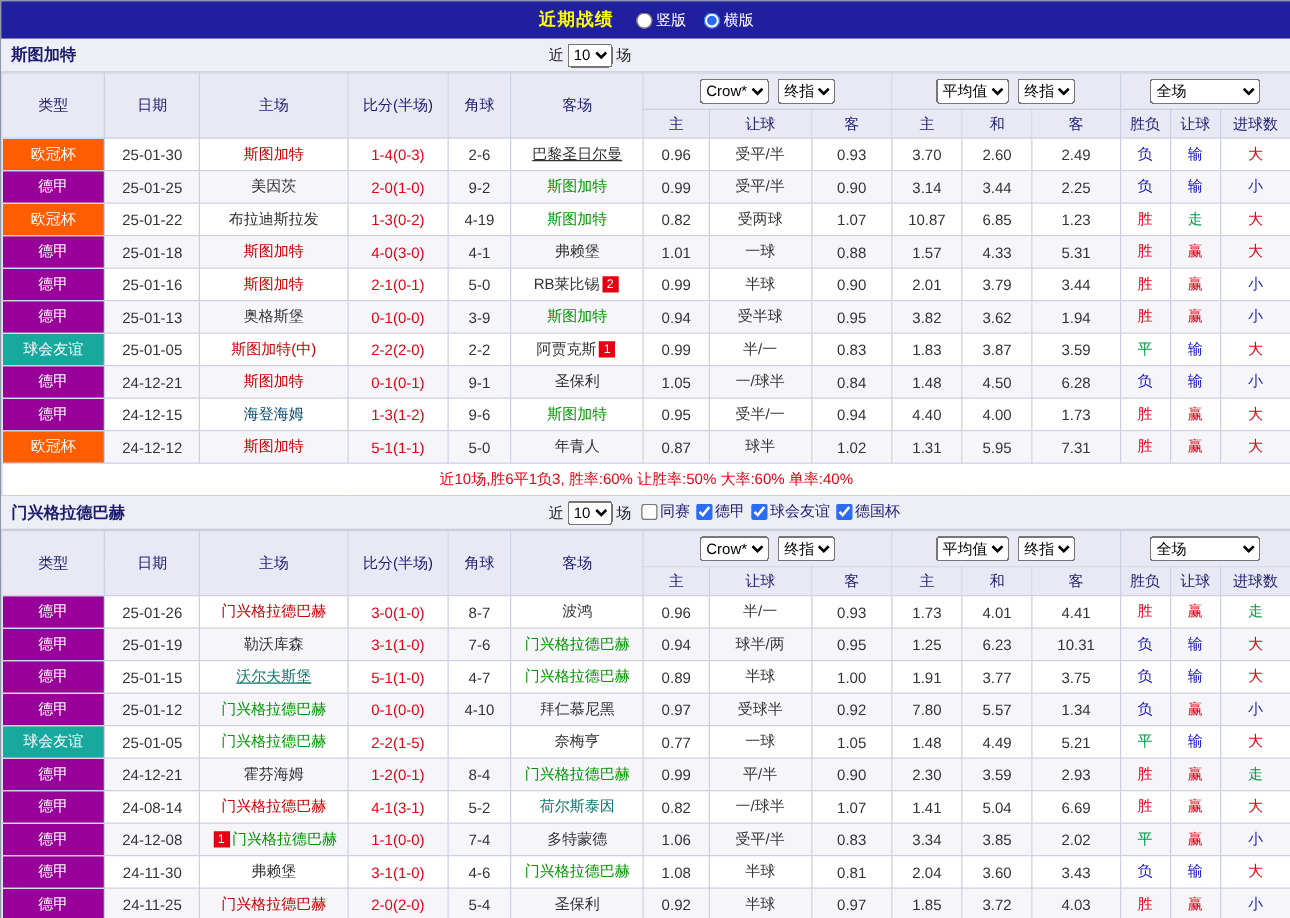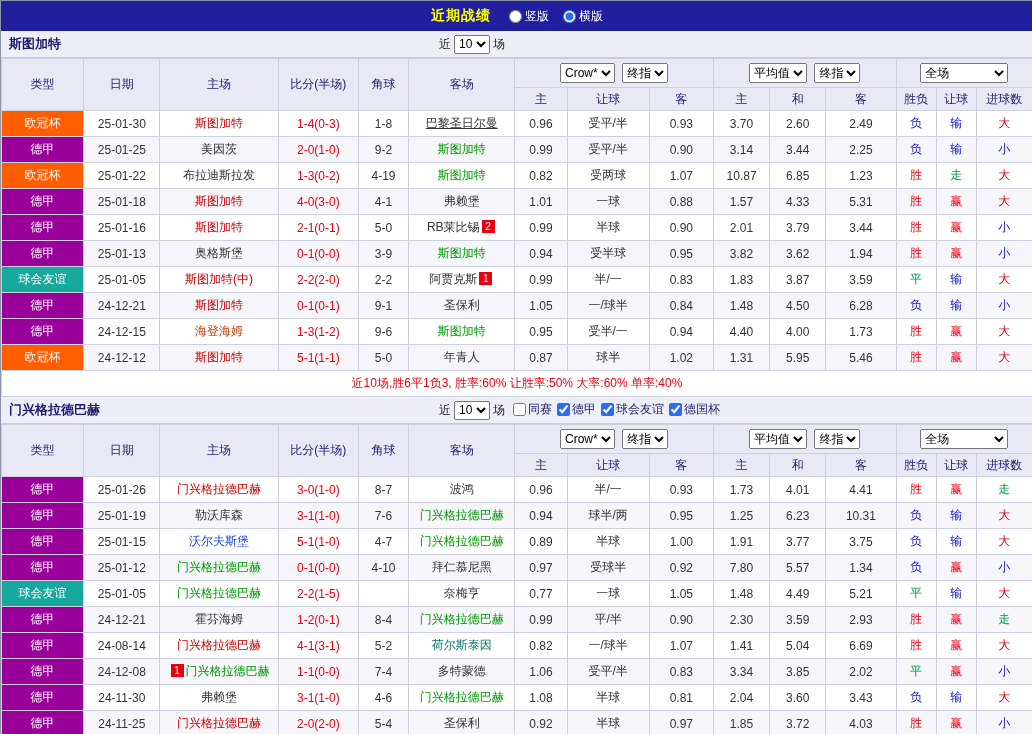--- a/index.html
+++ b/index.html
@@ -100,21 +100,21 @@
           <th>让球</th>
           <th>进球数</th>
         </tr>
       </thead>
       <tbody>
           <tr>
             <td class="type-cell" style="background: rgb(255, 93, 0);">欧冠杯</td>
             <td>25-01-30</td>
             <td><span style="color: rgb(204, 0, 0);">斯图加特</span></td>
             <td class="score">1-4(0-3)</td>
-            <td>1-8</td>
+            <td>2-6</td>
             <td><span style="color: rgb(51, 51, 51); text-decoration: underline;">巴黎圣日尔曼</span></td>
             <td>0.96</td>
             <td>受平/半</td>
             <td>0.93</td>
             <td>3.70</td>
             <td>2.60</td>
             <td>2.49</td>
             <td style="color: rgb(20, 20, 200);">负</td>
             <td style="color: rgb(20, 20, 200);">输</td>
             <td style="color: rgb(230, 0, 18);">大</td>
@@ -234,21 +234,21 @@
             <td>1.48</td>
             <td>4.50</td>
             <td>6.28</td>
             <td style="color: rgb(20, 20, 200);">负</td>
             <td style="color: rgb(20, 20, 200);">输</td>
             <td style="color: rgb(20, 20, 200);">小</td>
           </tr>
           <tr>
             <td class="type-cell" style="background: rgb(153, 0, 153);">德甲</td>
             <td>24-12-15</td>
-            <td><span style="color: #c2410c;">海登海姆</span></td>
+            <td><span style="color: #0c4a6e;">海登海姆</span></td>
             <td class="score">1-3(1-2)</td>
             <td>9-6</td>
             <td><span style="color: rgb(0, 153, 0);">斯图加特</span></td>
             <td>0.95</td>
             <td>受半/一</td>
             <td>0.94</td>
             <td>4.40</td>
             <td>4.00</td>
             <td>1.73</td>
             <td style="color: rgb(230, 0, 18);">胜</td>
@@ -260,21 +260,21 @@
             <td>24-12-12</td>
             <td><span style="color: rgb(204, 0, 0);">斯图加特</span></td>
             <td class="score">5-1(1-1)</td>
             <td>5-0</td>
             <td><span style="color: rgb(51, 51, 51);">年青人</span></td>
             <td>0.87</td>
             <td>球半</td>
             <td>1.02</td>
             <td>1.31</td>
             <td>5.95</td>
-            <td>5.46</td>
+            <td>7.31</td>
             <td style="color: rgb(230, 0, 18);">胜</td>
             <td style="color: rgb(230, 0, 18);">赢</td>
             <td style="color: rgb(230, 0, 18);">大</td>
           </tr>
         </tbody>
       <tfoot>
         <tr>
             <td colspan="15">近10场,胜6平1负3, 胜率:60% 让胜率:50% 大率:60% 单率:40%</td>
           </tr>
       </tfoot>
@@ -372,21 +372,21 @@
             <td>1.25</td>
             <td>6.23</td>
             <td>10.31</td>
             <td style="color: rgb(20, 20, 200);">负</td>
             <td style="color: rgb(20, 20, 200);">输</td>
             <td style="color: rgb(230, 0, 18);">大</td>
           </tr>
           <tr>
             <td class="type-cell" style="background: rgb(153, 0, 153);">德甲</td>
             <td>25-01-15</td>
-            <td><span style="color: #1d4ed8;">沃尔夫斯堡</span></td>
+            <td><span style="color: #0f766e; text-decoration: underline;">沃尔夫斯堡</span></td>
             <td class="score">5-1(1-0)</td>
             <td>4-7</td>
             <td><span style="color: rgb(0, 153, 0);">门兴格拉德巴赫</span></td>
             <td>0.89</td>
             <td>半球</td>
             <td>1.00</td>
             <td>1.91</td>
             <td>3.77</td>
             <td>3.75</td>
             <td style="color: rgb(20, 20, 200);">负</td>

